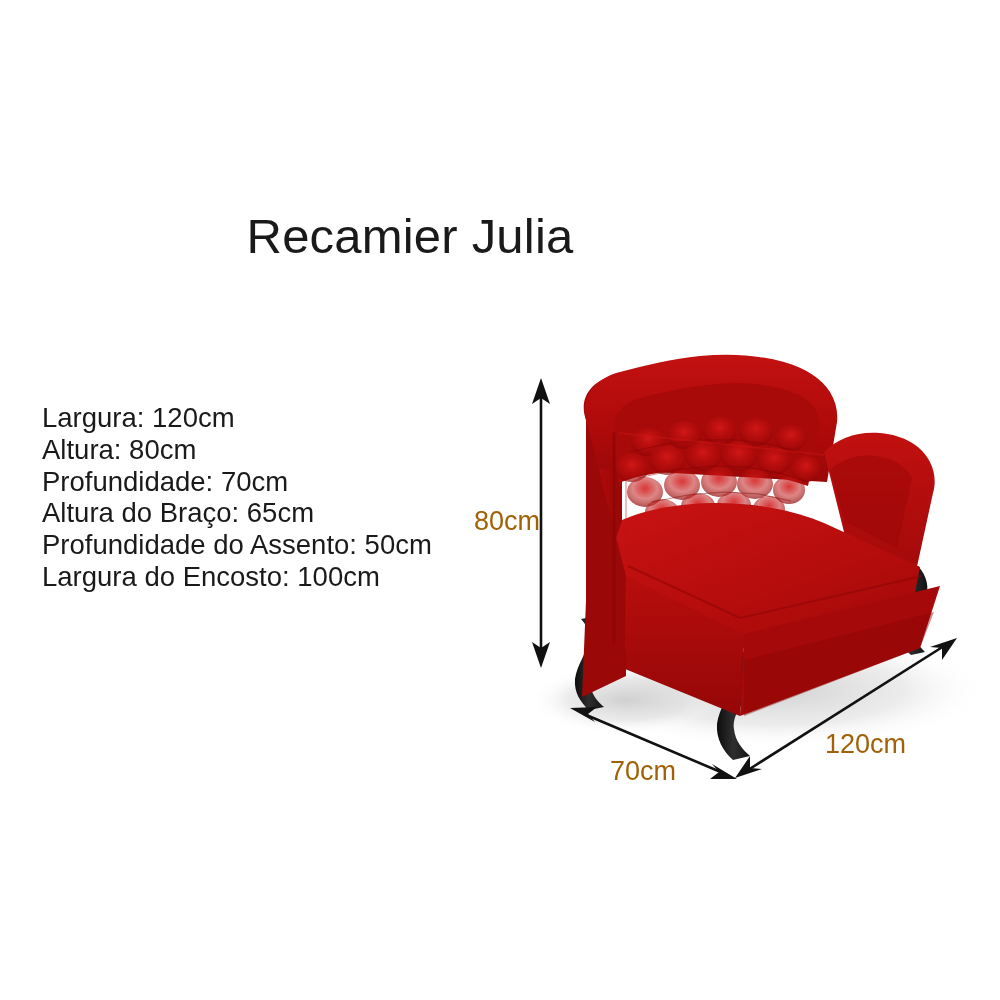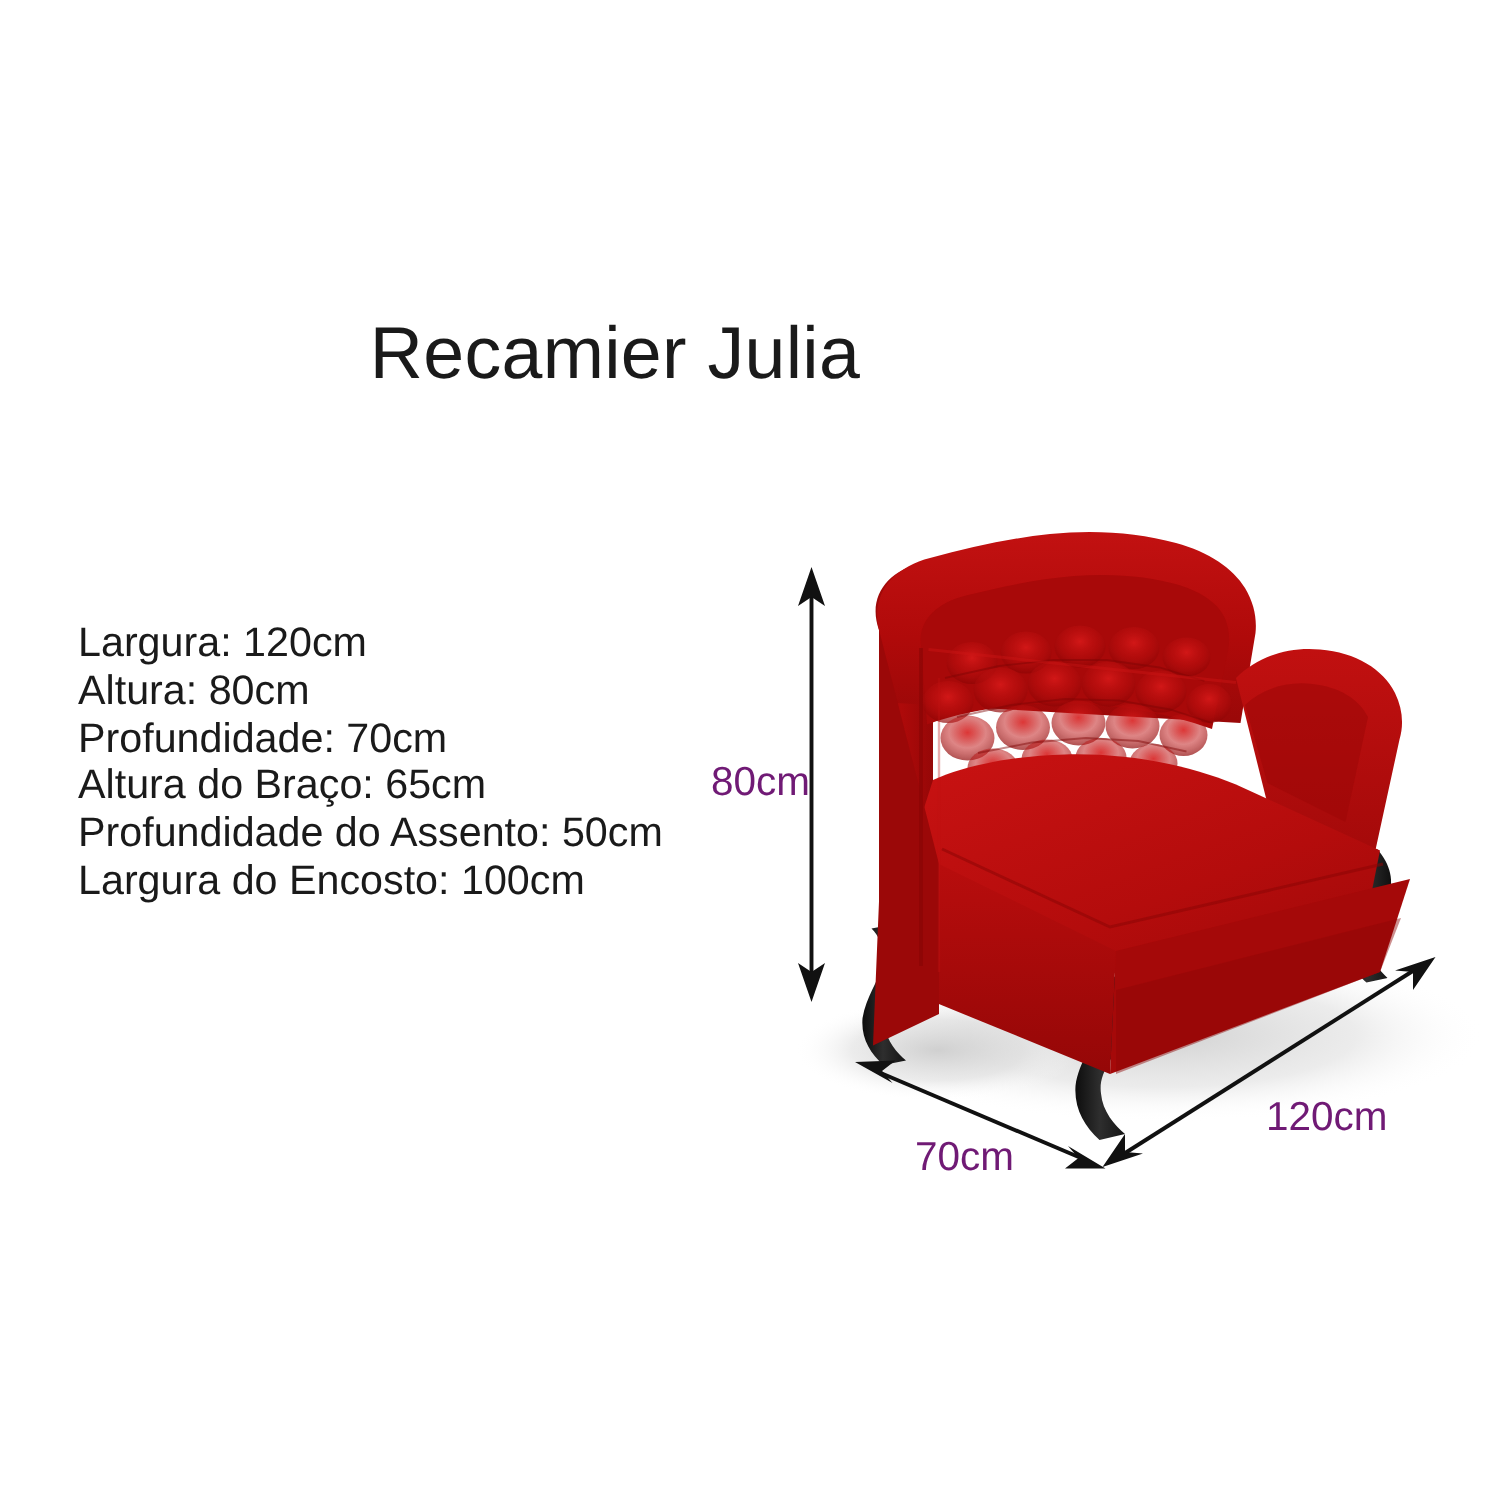--- a/index.html
+++ b/index.html
@@ -31,41 +31,41 @@
     white-space: nowrap;
   }
 
   
   #spec-list {
     position: absolute;
     left: 36px;
     top: 396px;
     width: 440px;
     list-style: none;
-    margin: 16px;
+    margin: 6px;
     padding: 0;
   }
   #spec-list li {
     font-size: 27.5px;
     line-height: 31.8px;
     font-weight: 400;
     color: #1a1a1a;
     white-space: nowrap;
   }
 
   
   .dim-label {
     position: absolute;
     font-size: 27px;
-    color: #701a75;
+    color: #a16207;
     white-space: nowrap;
   }
   #dim-height-label { left: 474px; top: 506px; }
   #dim-depth-label  { left: 610px; top: 756px; }
-  #dim-width-label  { left: 825px; top: 729px; margin-left: 19px; }
+  #dim-width-label  { left: 825px; top: 729px; }
 
   
   #sofa-illustration {
     position: absolute;
     left: 0;
     top: 0;
     width: 1000px;
     height: 1000px;
   }
 </style>

